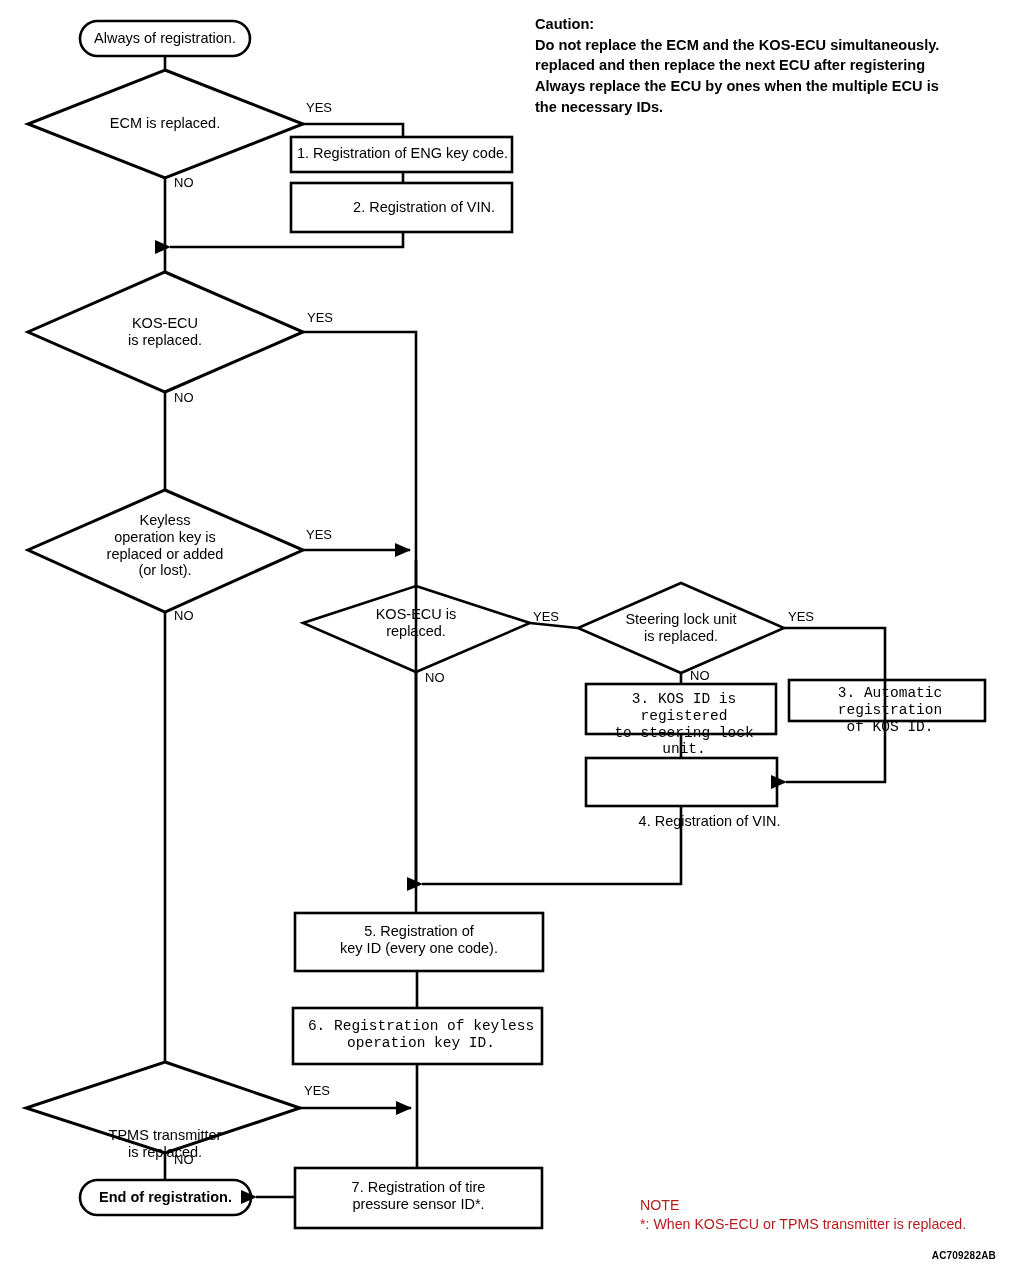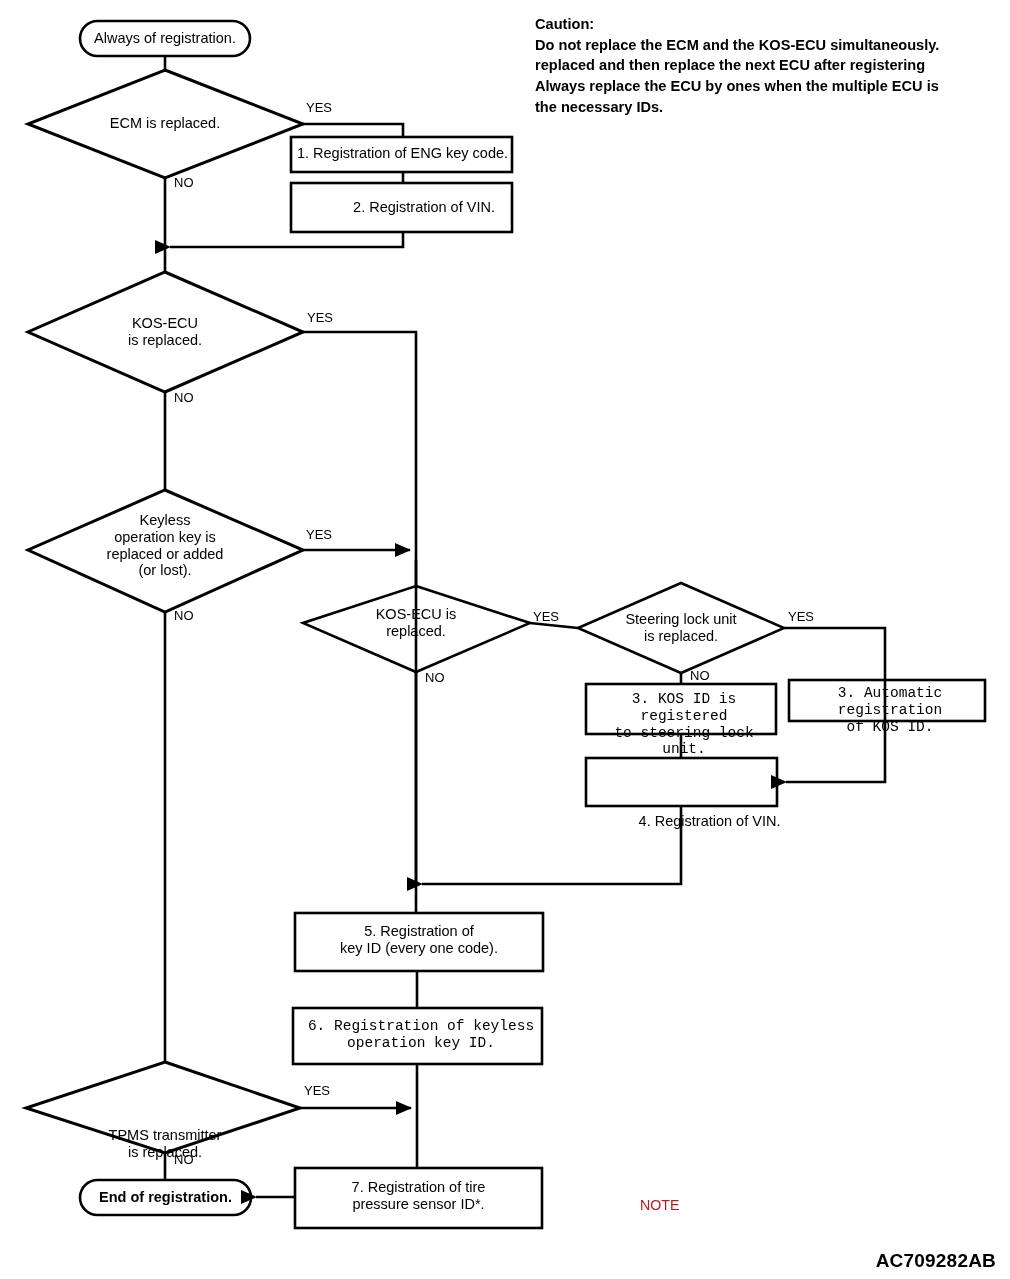--- a/index.html
+++ b/index.html
@@ -68,21 +68,21 @@
     top: 1196px;
     width: 360px;
     font-size: 14.2px;
     line-height: 1.35;
     color: #b91c1c;
   }
   .code-block {
     position: absolute;
     right: 14px;
     top: 1250px;
-    font-size: 19px;
+    font-size: 10px;
     font-weight: bold;
     letter-spacing: 0.2px;
     color: #000000;
   }
   .cap-wrap { display: block; }
 </style>
 </head>
 <body>
 
 <div id="flow-root">
@@ -245,17 +245,18 @@
   <div class="caution-block">
     <span class="cap-wrap">Caution:</span>
     <span class="cap-wrap">Do not replace the ECM and the KOS-ECU simultaneously.</span>
     <span class="cap-wrap">replaced and then replace the next ECU after registering</span>
     <span class="cap-wrap">Always replace the ECU by ones when the multiple ECU is</span>
     <span class="cap-wrap">the necessary IDs.</span>
   </div>
 
   <div class="note-block">
     <span class="cap-wrap">NOTE</span>
+    <span class="cap-wrap">*: When KOS-ECU or TPMS transmitter is replaced.</span>
   </div>
 
   <div class="code-block">AC709282AB</div>
 
 </div>
 
 </body></html>

